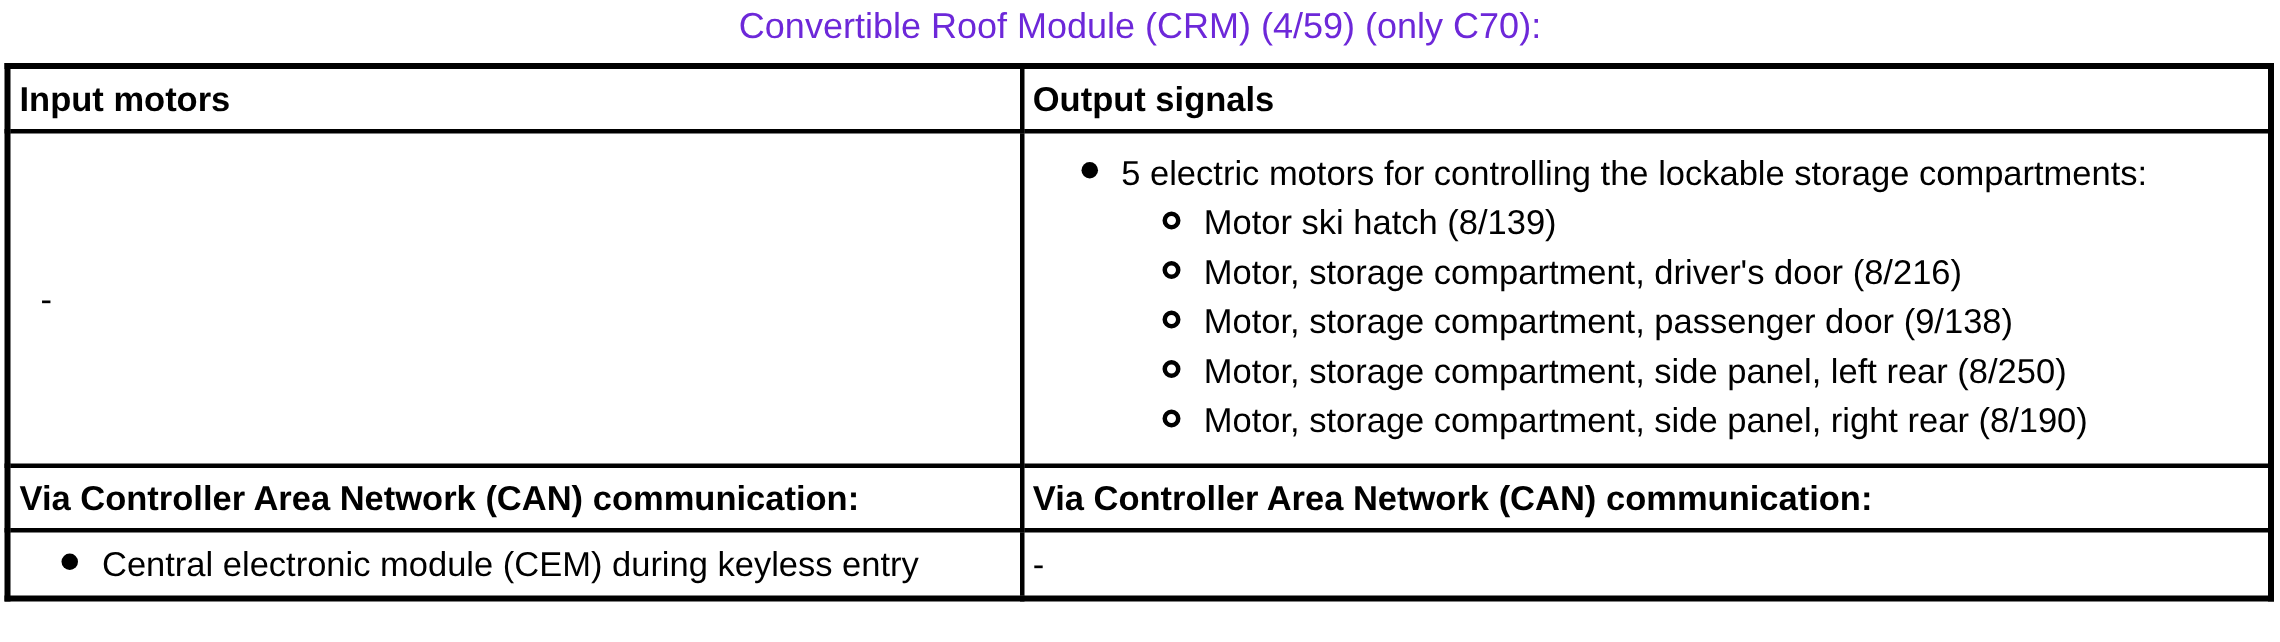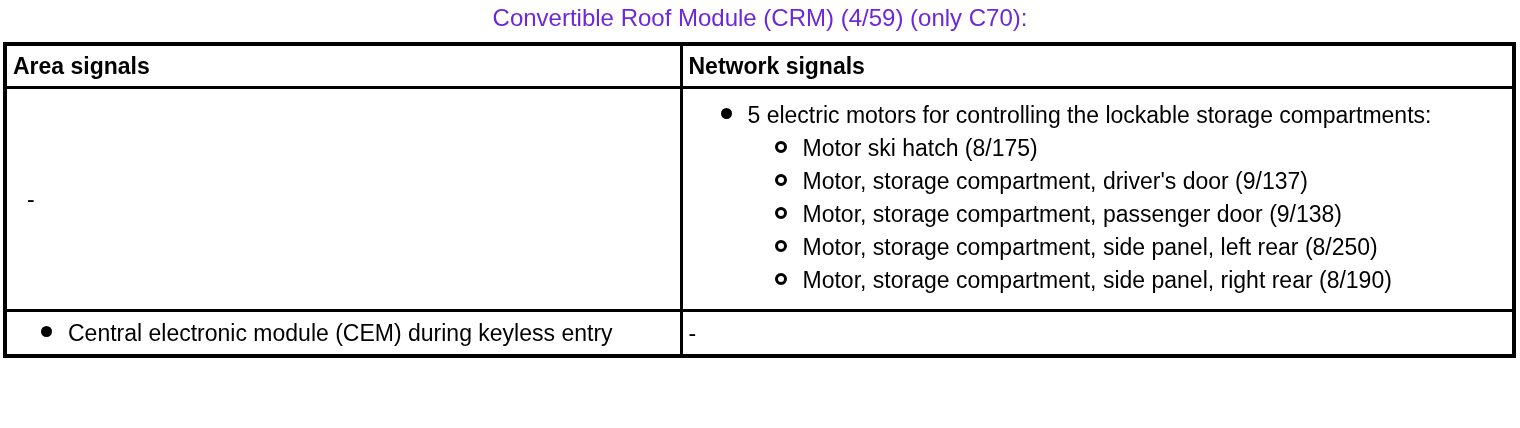--- a/index.html
+++ b/index.html
@@ -105,57 +105,61 @@
   <div class="doc-title">Convertible Roof Module (CRM) (4/59) (only C70):</div>
 
   <table class="signals">
     <colgroup>
       <col class="left-col">
       <col class="right-col">
     </colgroup>
 
     <tbody>
         <tr class="header-row">
-      <td>Area signals</td>
-      <td>Network signals</td>
+      <td>Input motors</td>
+      <td>Output signals</td>
     </tr>
 
 
     <tr class="body-row">
       <td class="input-body">-</td>
       <td class="output-body">
         <ul class="blist">
           <li class="b1">
             <span class="bullet-filled"></span>
             <span>5 electric motors for controlling the lockable storage compartments:</span>
           </li>
           <li class="b2">
             <span class="bullet-open"></span>
-            <span>Motor ski hatch (8/175)</span>
+            <span>Motor ski hatch (8/139)</span>
           </li>
           <li class="b2">
             <span class="bullet-open"></span>
-            <span>Motor, storage compartment, driver's door (9/137)</span>
+            <span>Motor, storage compartment, driver's door (8/216)</span>
           </li>
           <li class="b2">
             <span class="bullet-open"></span>
             <span>Motor, storage compartment, passenger door (9/138)</span>
           </li>
           <li class="b2">
             <span class="bullet-open"></span>
             <span>Motor, storage compartment, side panel, left rear (8/250)</span>
           </li>
           <li class="b2">
             <span class="bullet-open"></span>
             <span>Motor, storage compartment, side panel, right rear (8/190)</span>
           </li>
         </ul>
       </td>
     </tr>
 
+    <tr class="can-row">
+      <td>Via Controller Area Network (CAN) communication:</td>
+      <td>Via Controller Area Network (CAN) communication:</td>
+    </tr>
 
     <tr class="last-row">
       <td>
         <div class="b1 cem-line">
           <span class="bullet-filled"></span>
           <span>Central electronic module (CEM) during keyless entry</span>
         </div>
       </td>
       <td>-</td>
     </tr>

